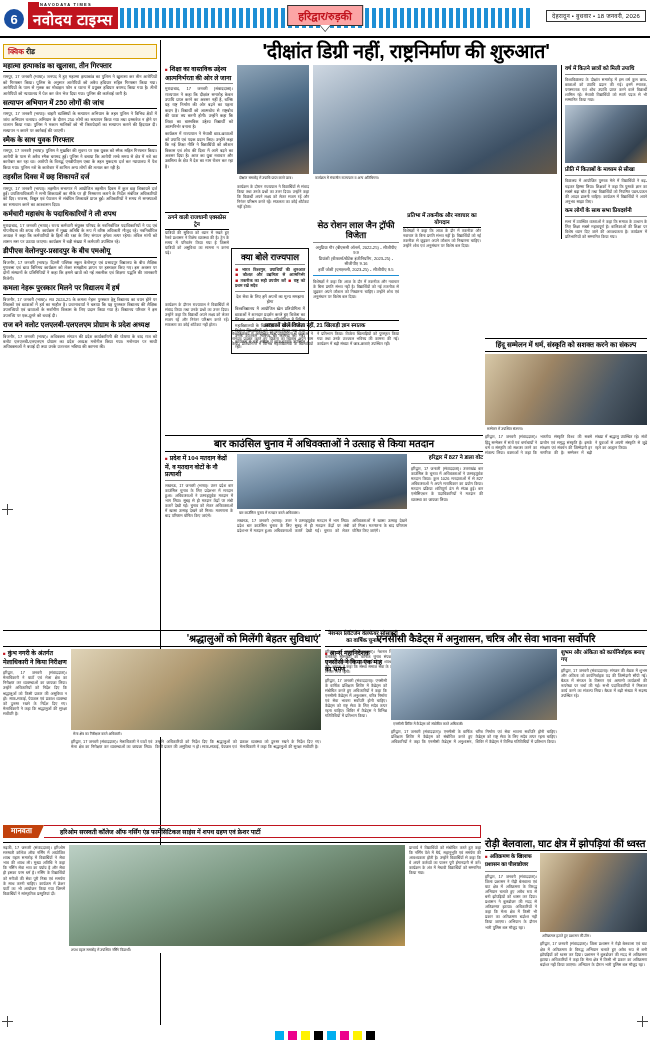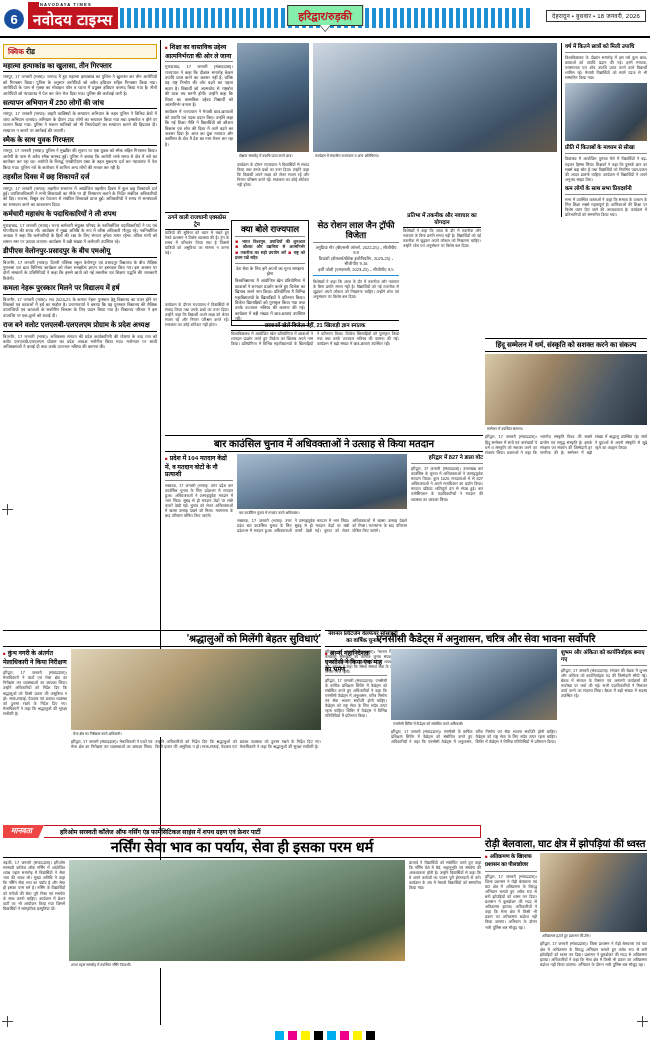--- a/index.html
+++ b/index.html
@@ -31,21 +31,21 @@
     position:absolute; left:40px; top:2px; font-size:4px; letter-spacing:1.2px;
     color:#111; font-family:"Liberation Sans",sans-serif; font-weight:bold;
   }
   .flagmark { position:absolute; left:28px; top:2px; width:11px; height:9px; background:#c0141e; }
   .stripes {
     position:absolute; left:120px; top:8px; right:118px; height:20px;
     background: repeating-linear-gradient(90deg,#1e8fd5 0 4px,#ffffff 4px 7px);
   }
   .edition-tab {
     position:absolute; left:50%; top:5px; transform:translateX(-50%);
-    background:#86efac; border:1px solid #333; padding:2px 10px;
+    background:#fca5a5; border:1px solid #333; padding:2px 10px;
     font-size:11px; font-weight:bold; color:#c0141e;
     font-family:"Liberation Sans",sans-serif; white-space:nowrap; z-index:3;
   }
   .edition-tab::after{
     content:""; position:absolute; left:50%; bottom:-6px; margin-left:-5px;
     width:0;height:0;border-left:5px solid transparent;border-right:5px solid transparent;
     border-top:6px solid #fff; filter:drop-shadow(0 1px 0 #333);
   }
   .dateline {
     position:absolute; right:4px; top:10px; border:1px solid #333; background:#fff;
@@ -99,33 +99,33 @@
     color:#111; background:#fff; padding:1px 2px; font-family:"Liberation Sans",sans-serif;}
   .ph-grad1{ background:linear-gradient(160deg,#8fa5b8 0%,#4d6b86 38%,#2f4257 70%,#8b6f52 100%); }
   .ph-grad2{ background:linear-gradient(150deg,#cfd8e2 0%,#7d93a8 40%,#3c4f63 75%,#6b5a45 100%); }
   .ph-grad3{ background:linear-gradient(135deg,#b9c7d4 0%,#5d7186 45%,#33414f 80%,#7d6748 100%); }
   .ph-grad4{ background:linear-gradient(120deg,#d8c9a8 0%,#9c8464 35%,#4d5a66 70%,#27323d 100%); }
   .ph-grad5{ background:linear-gradient(165deg,#a8bdd0 0%,#6e88a0 40%,#3a4d60 78%,#8a7152 100%); }
   .ph-grad6{ background:linear-gradient(140deg,#e0d4b8 0%,#b09a72 40%,#5c6a52 75%,#2e3a2c 100%); }
   .ph-grad7{ background:linear-gradient(150deg,#c3d2de 0%,#8298ad 35%,#455a6e 70%,#8e7a5c 100%); }
   .ph-grad8{ background:linear-gradient(160deg,#bcd0c5 0%,#7d9a84 40%,#46583f 80%,#cf9f55 100%); }
 
-  .box{ border:1px solid #111; padding:3px; }
+  .box{ border:1px solid #111; padding:3px;margin-top:28px; }
   .box-title{ font-size:8.6px; font-weight:bold; text-align:center;
     font-family:"Liberation Sans",sans-serif; line-height:10px; }
   .bullet-red::before{ content:"\25A0"; color:#c0141e; font-size:5px; margin-right:2px; }
   .kicker{ font-size:6.2px; font-weight:bold; line-height:7.6px;
     font-family:"Liberation Sans",sans-serif; }
   .kicker .bullet-red::before{ font-size:4.5px; }
 
   .band{ display:flex; align-items:stretch; height:13px; margin-bottom:2px;}
-  .band-tag{ background:#ef4444; color:#fff; font-size:7.5px; font-weight:bold;
+  .band-tag{ background:#c2410c; color:#fff; font-size:7.5px; font-weight:bold;
     padding:0 12px 4px 8px; display:flex; align-items:center;
     font-family:"Liberation Sans",sans-serif;
-    clip-path: polygon(0 0,100% 0,86% 100%,0 100%); font-style: italic; }
+    clip-path: polygon(0 0,100% 0,86% 100%,0 100%); }
   .band-txt{ flex:1; border:1px solid #c0141e; border-left:0; display:flex; align-items:center;
     padding-left:16px; font-size:6.2px; font-weight:bold;
     font-family:"Liberation Sans",sans-serif; }
 
   .cmyk{ position:absolute; left:0; bottom:0; width:650px; height:15px;
     display:flex; align-items:center; justify-content:center; gap:4px; }
   .cmyk i{ width:9px; height:9px; display:block; }
   .crop-mark{ position:absolute; width:11px; height:11px; }
   .crop-mark::before{ content:""; position:absolute; left:5px; top:0; width:1px; height:11px; background:#444;}
   .crop-mark::after{ content:""; position:absolute; top:5px; left:0; height:1px; width:11px; background:#444;}
@@ -185,20 +185,21 @@
         <div class="hl-sm">कमला नेहरू पुरस्कार मिलने पर विद्यालय में हर्ष</div>
         <div class="body-text">बिजनौर, 17 जनवरी (भाषा)। सत्र 2024-25 के कमला नेहरू पुरस्कार हेतु विद्यालय का चयन होने पर शिक्षकों एवं छात्राओं में हर्ष का माहौल है। प्रधानाचार्या ने बताया कि यह पुरस्कार विद्यालय की शैक्षिक उपलब्धियों एवं छात्राओं के सर्वांगीण विकास के लिए प्रदान किया गया है। विद्यालय परिवार ने इस उपलब्धि पर एक-दूसरे को बधाई दी।</div>
       </div>
       <div class="qitem">
         <div class="hl-sm">राज बने वलोट एलएलबी-एलएलएम प्रोग्राम के प्रदेश अध्यक्ष</div>
         <div class="body-text">बिजनौर, 17 जनवरी (भाषा)। अधिवक्ता संगठन की प्रदेश कार्यकारिणी की घोषणा के बाद राज को वलोट एलएलबी-एलएलएम प्रोग्राम का प्रदेश अध्यक्ष मनोनीत किया गया। मनोनयन पर साथी अधिवक्ताओं ने बधाई दी तथा उनके उज्ज्वल भविष्य की कामना की।</div>
       </div>
     </div>
 
     <div class="lead-zone">
+      <div class="lead-head">'दीक्षांत डिग्री नहीं, राष्ट्रनिर्माण की शुरुआत'</div>
 
       <div style="display:flex; gap:4px; margin-top:3px;">
 
         <div style="width:68px;">
           <div class="kicker">
             <span class="bullet-red"></span><span>शिक्षा का वास्तविक उद्देश्य आत्मनिर्भरता की ओर ले जाना</span>
           </div>
           <hr class="thin">
           <div class="body-text">मुरादाबाद, 17 जनवरी (संवाददाता)। राज्यपाल ने कहा कि दीक्षांत समारोह केवल उपाधि प्राप्त करने का अवसर नहीं है, बल्कि यह राष्ट्र निर्माण की ओर बढ़ने का पहला कदम है। विद्यार्थी को आत्मबोध से राष्ट्रबोध की यात्रा तय करनी होगी। उन्होंने कहा कि शिक्षा का वास्तविक उद्देश्य विद्यार्थी को आत्मनिर्भर बनाना है।</div>
           <div class="body-text" style="margin-top:2px;">कार्यक्रम में राज्यपाल ने मेधावी छात्र-छात्राओं को उपाधि एवं पदक प्रदान किए। उन्होंने कहा कि नई शिक्षा नीति ने विद्यार्थियों को कौशल विकास एवं शोध की दिशा में आगे बढ़ने का अवसर दिया है। आज का युवा नवाचार और उद्यमिता के क्षेत्र में देश का नाम रोशन कर रहा है।</div>
@@ -361,21 +362,20 @@
     </div>
 
     <div class="colbox" style="left:0; top:785px; width:478px;">
       <div class="band">
         <div class="band-tag">मानवता</div>
         <div class="band-txt">हरिओम सरस्वती कॉलेज ऑफ नर्सिंग एंड फार्मेसिटिकल साइंस में शपथ ग्रहण एवं फ्रेशर पार्टी</div>
       </div>
     </div>
 
     <div class="colbox" style="left:0; top:800px; width:478px;">
-      <div class="hl-lg" style="text-align:center; font-size:14.5px;">नर्सिंग सेवा भाव का पर्याय, सेवा ही इसका परम धर्म</div>
       <hr class="rule">
       <div style="display:flex; gap:4px; margin-top:2px;">
         <div style="width:62px;">
           <div class="body-text tight">रुड़की, 17 जनवरी (संवाददाता)। हरिओम सरस्वती कॉलेज ऑफ नर्सिंग में आयोजित शपथ ग्रहण समारोह में विद्यार्थियों ने सेवा भाव की शपथ ली। मुख्य अतिथि ने कहा कि नर्सिंग सेवा भाव का पर्याय है और सेवा ही इसका परम धर्म है। नर्सिंग के विद्यार्थियों को मरीजों की सेवा पूरी निष्ठा एवं समर्पण के साथ करनी चाहिए। कार्यक्रम में फ्रेशर पार्टी का भी आयोजन किया गया जिसमें विद्यार्थियों ने सांस्कृतिक प्रस्तुतियां दीं।</div>
         </div>
         <div style="flex:1;">
           <div class="photo ph-grad8" style="height:108px;">
             <div class="cap">शपथ ग्रहण समारोह में उपस्थित नर्सिंग विद्यार्थी।</div>
           </div>
         </div>

